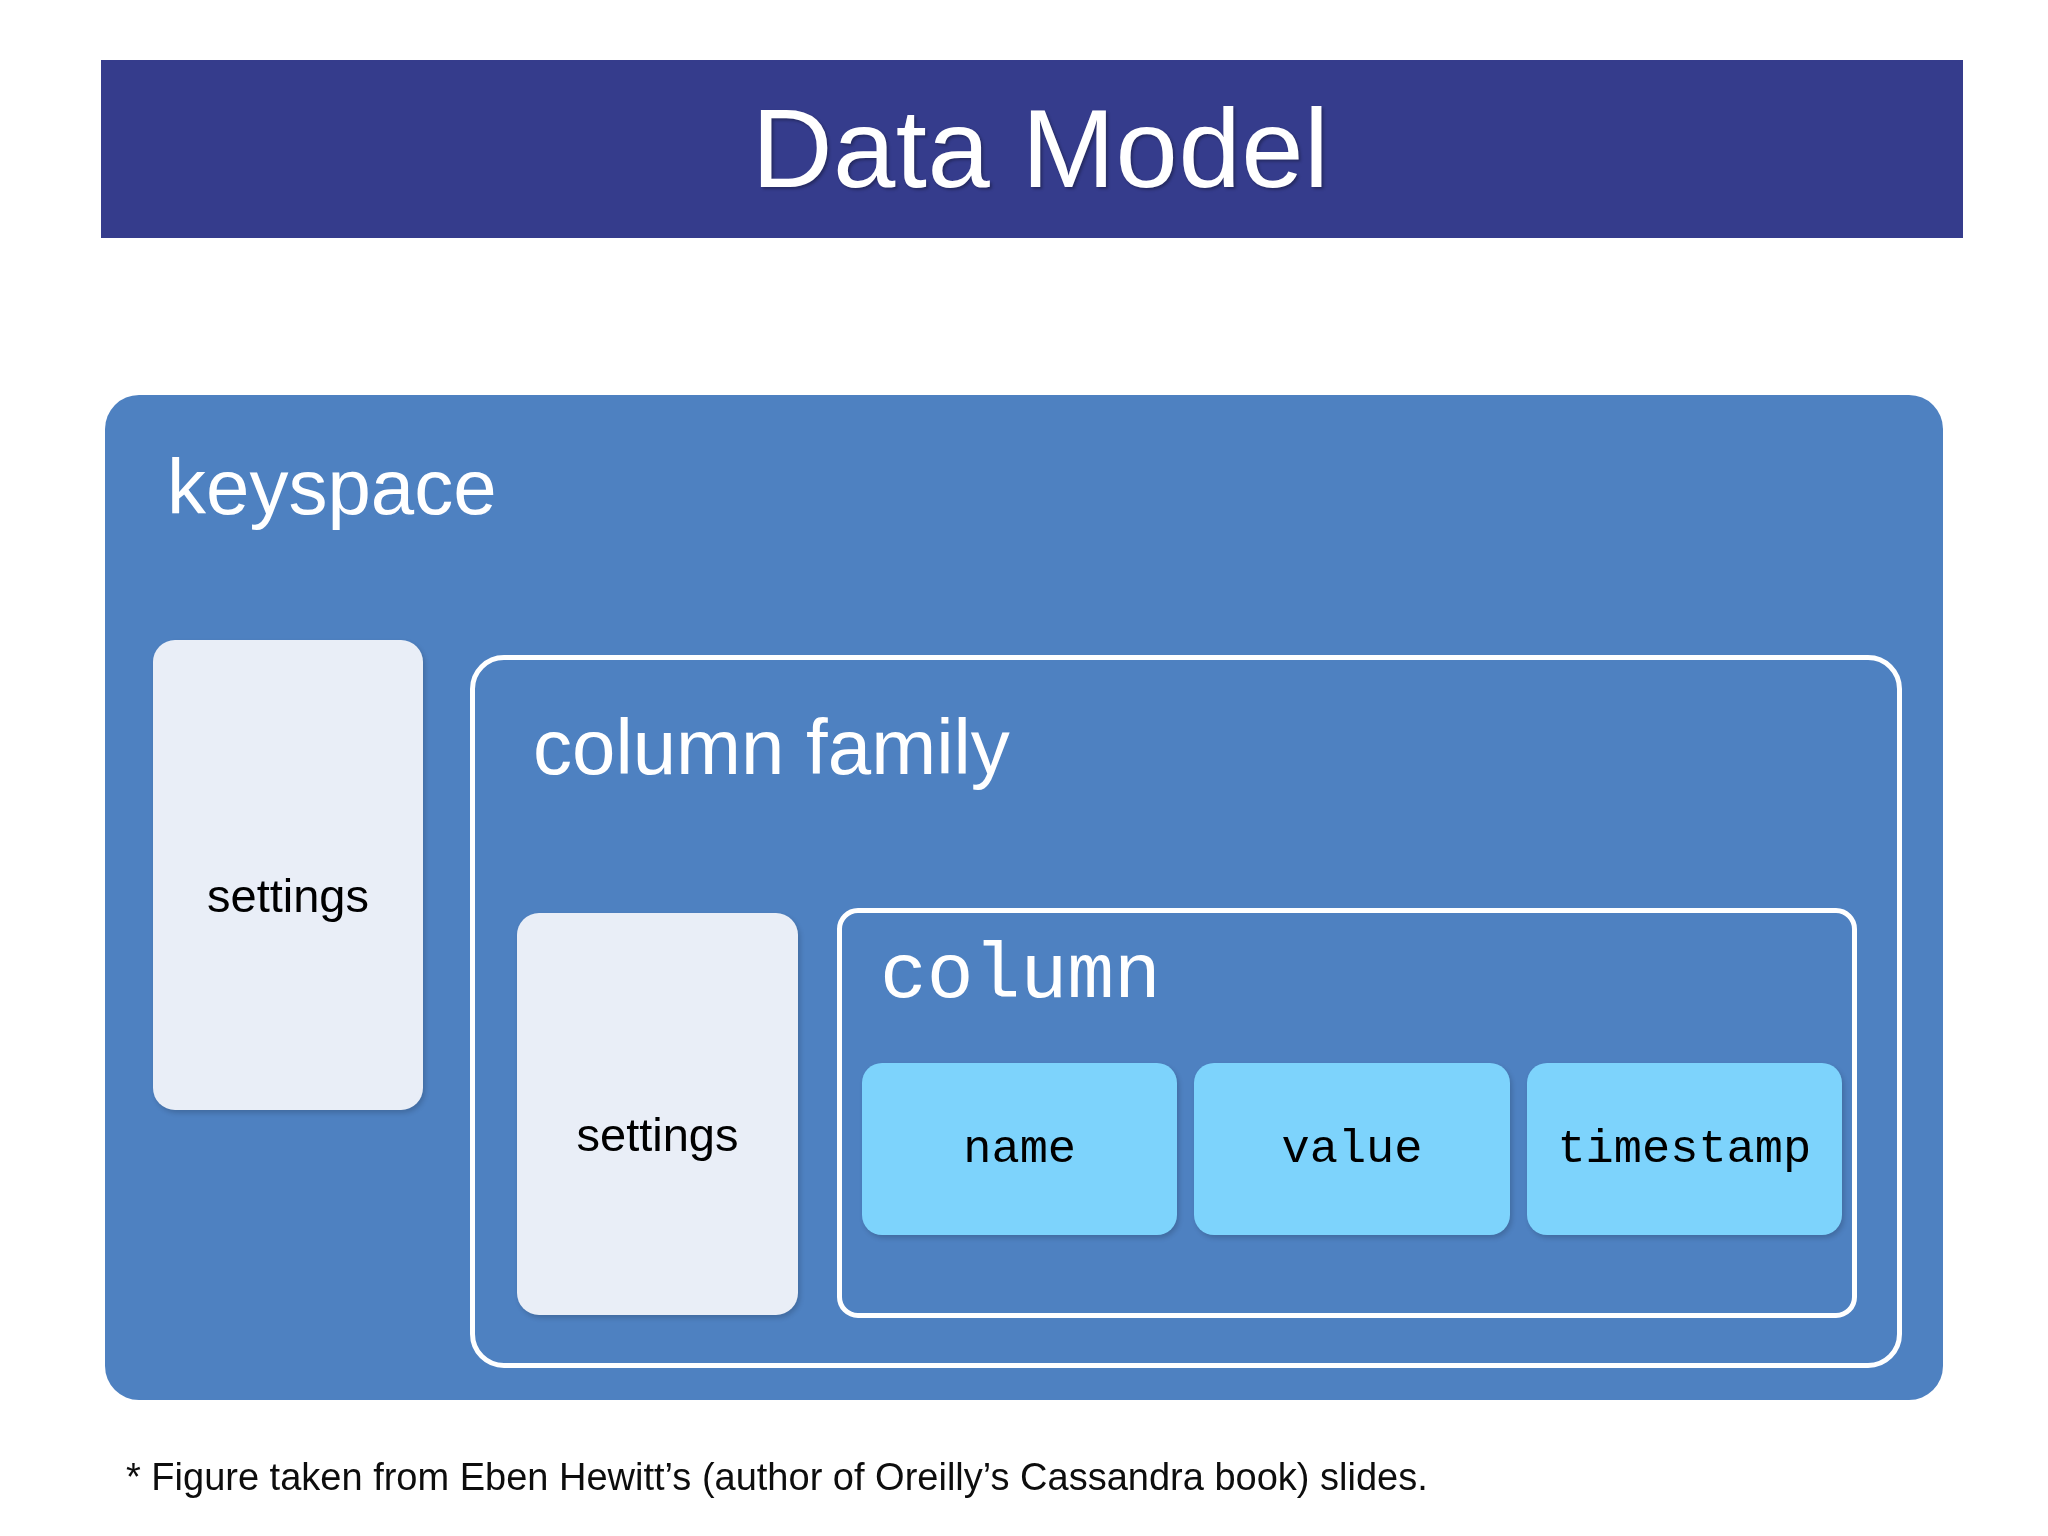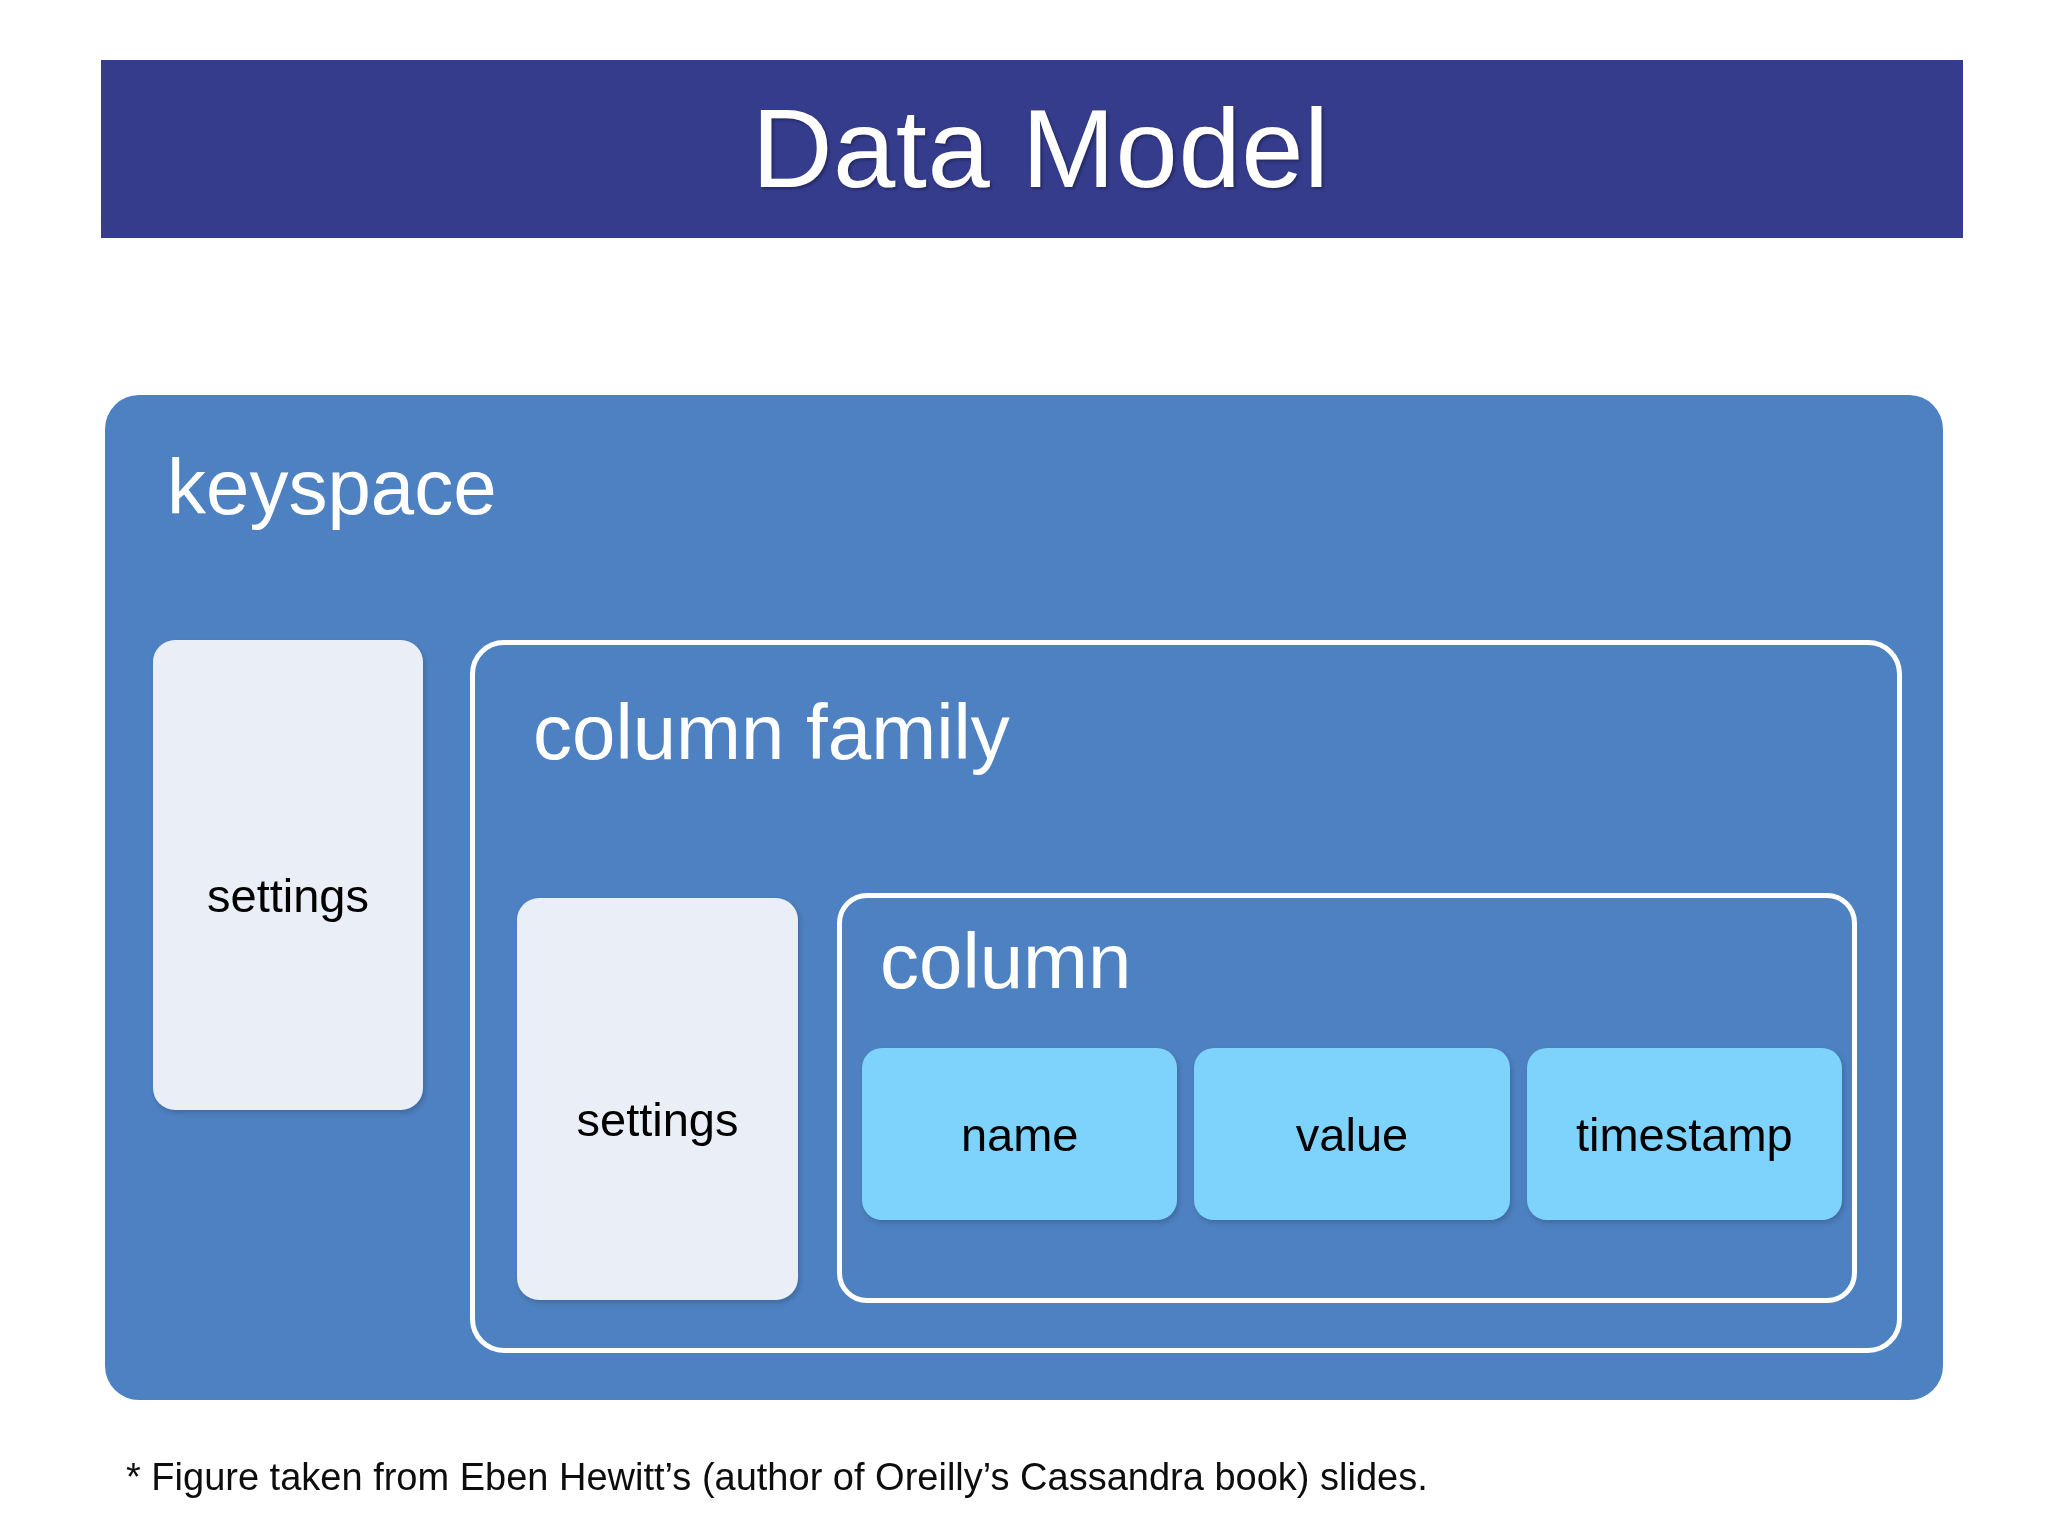--- a/index.html
+++ b/index.html
@@ -84,21 +84,21 @@
     left: 48px;
     top: 245px;
     width: 270px;
     height: 470px;
   }
 
   
   .column-family {
     position: absolute;
     left: 365px;
-    top: 245px;
+    top: 260px;
     width: 1432px;
     height: 713px;
     border: 5px solid #FFFFFF;
     border-radius: 34px;
     box-sizing: border-box;
     background: transparent;
   }
   .cf-label {
     position: absolute;
     left: 58px;
@@ -117,23 +117,24 @@
   }
 
   
   .column {
     position: absolute;
     left: 362px;
     top: 248px;
     width: 1020px;
     height: 410px;
     border: 5px solid #FFFFFF;
-    border-radius: 30px;
+    border-radius: 21px;
     box-sizing: border-box;
     background: transparent;
+    font-family: Liberation Mono, monospace;
   }
   .col-label {
     position: absolute;
     left: 38px;
     top: 24px;
     color: #FFFFFF;
     font-size: 78px;
     line-height: 1;
     white-space: nowrap;
   }

